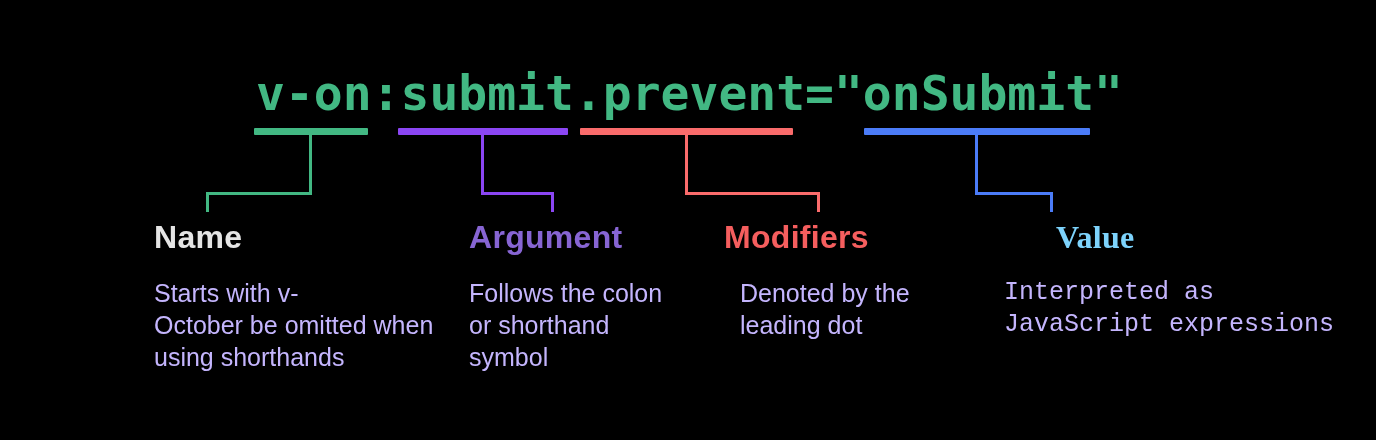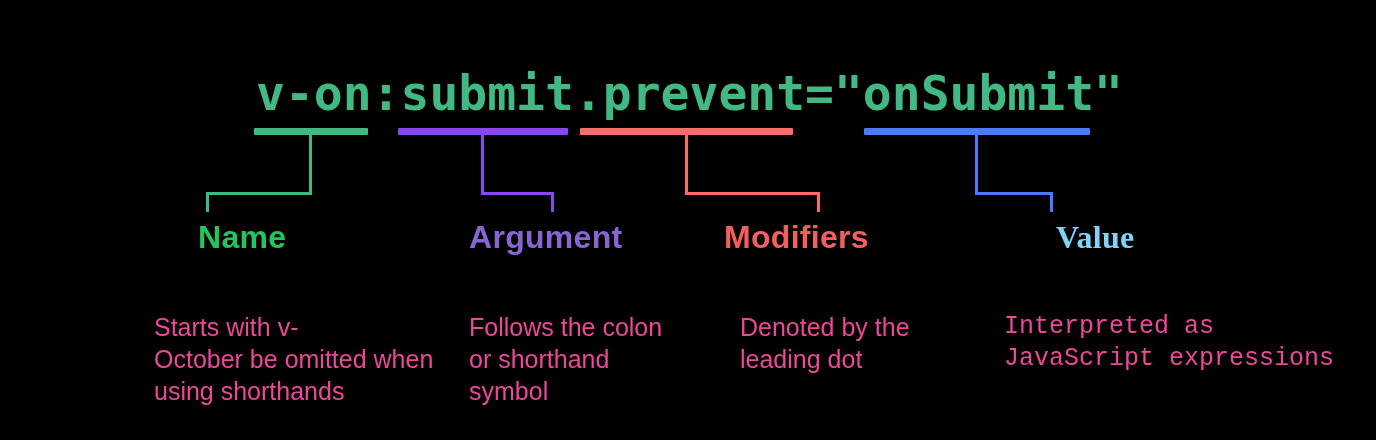--- a/index.html
+++ b/index.html
@@ -33,31 +33,30 @@
     font-weight: 600;
     letter-spacing: 0.3px;
     white-space: nowrap;
   }
   .part-desc {
     position: absolute;
     top: 277px;
     font-size: 25px;
     line-height: 32px;
     font-weight: 500;
-    color: #ec4899;
+    color: #c4b5fd;
     white-space: nowrap;
-    margin-top: 34px;
   }
 
   
   .p0 .bar   { left: 254px; width: 114px; background: #42b883; }
   .p0 .drop  { left: 309px; top: 135px; height: 57px; background: #42b883; }
   .p0 .run   { left: 206px; top: 192px; width: 106px; background: #42b883; }
   .p0 .tip   { left: 206px; top: 192px; height: 20px; background: #42b883; }
-  .p0 .part-label { left: 154px; color: #22c55e; margin-left: 44px; }
+  .p0 .part-label { left: 154px; color: #e5e5e5; }
   .p0 .part-desc  { left: 154px; }
 
   
   .p1 .bar   { left: 398px; width: 170px; background: #8b46f3; }
   .p1 .drop  { left: 481px; top: 135px; height: 57px; background: #8b46f3; }
   .p1 .run   { left: 481px; top: 192px; width: 73px; background: #8b46f3; }
   .p1 .tip   { left: 551px; top: 192px; height: 20px; background: #8b46f3; }
   .p1 .part-label { left: 469px; color: #8765d3; text-align: right; }
   .p1 .part-desc  { left: 469px; }
 

